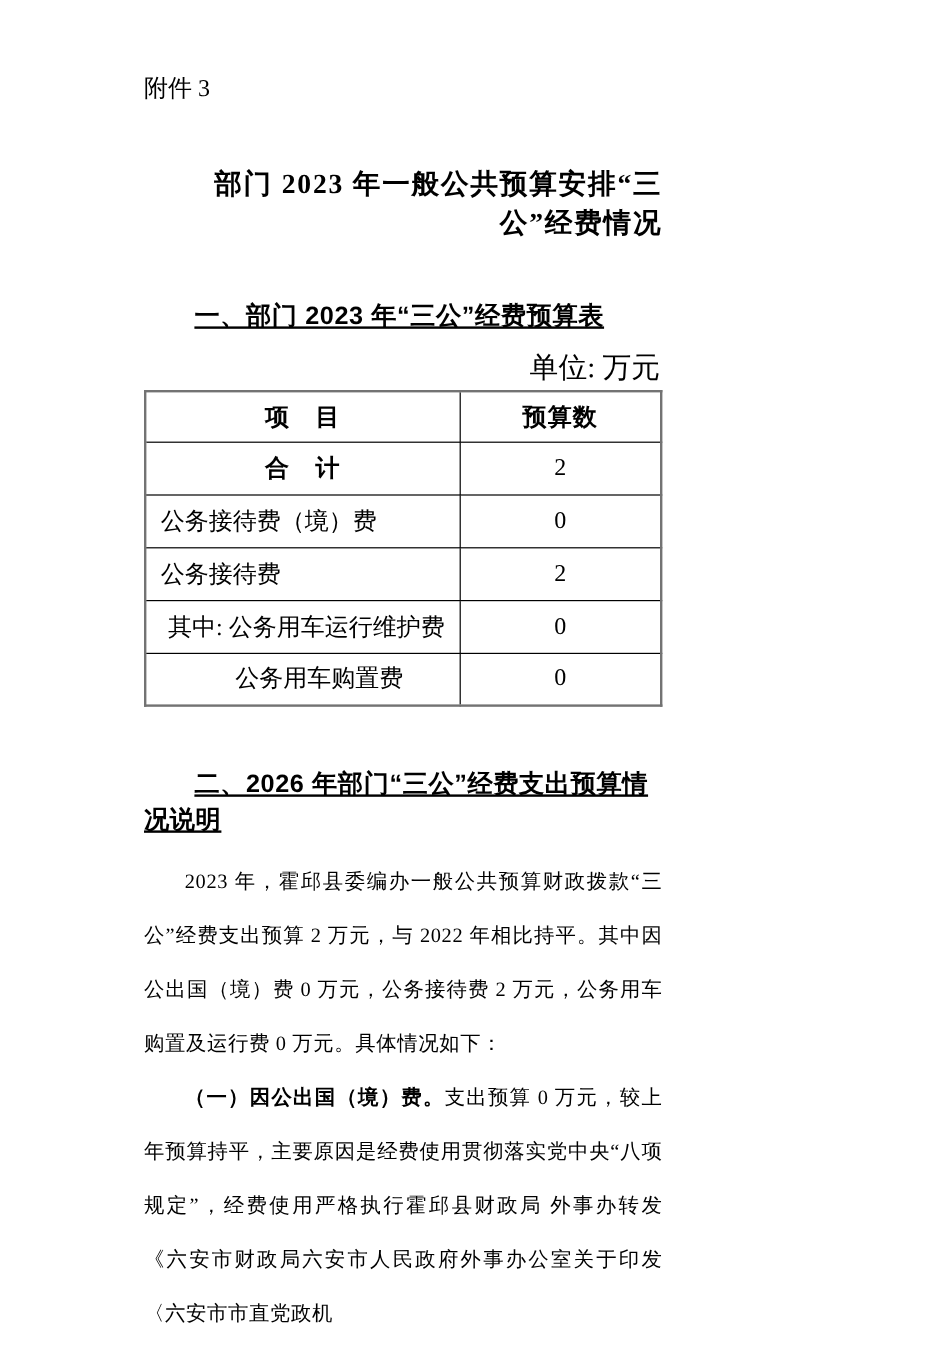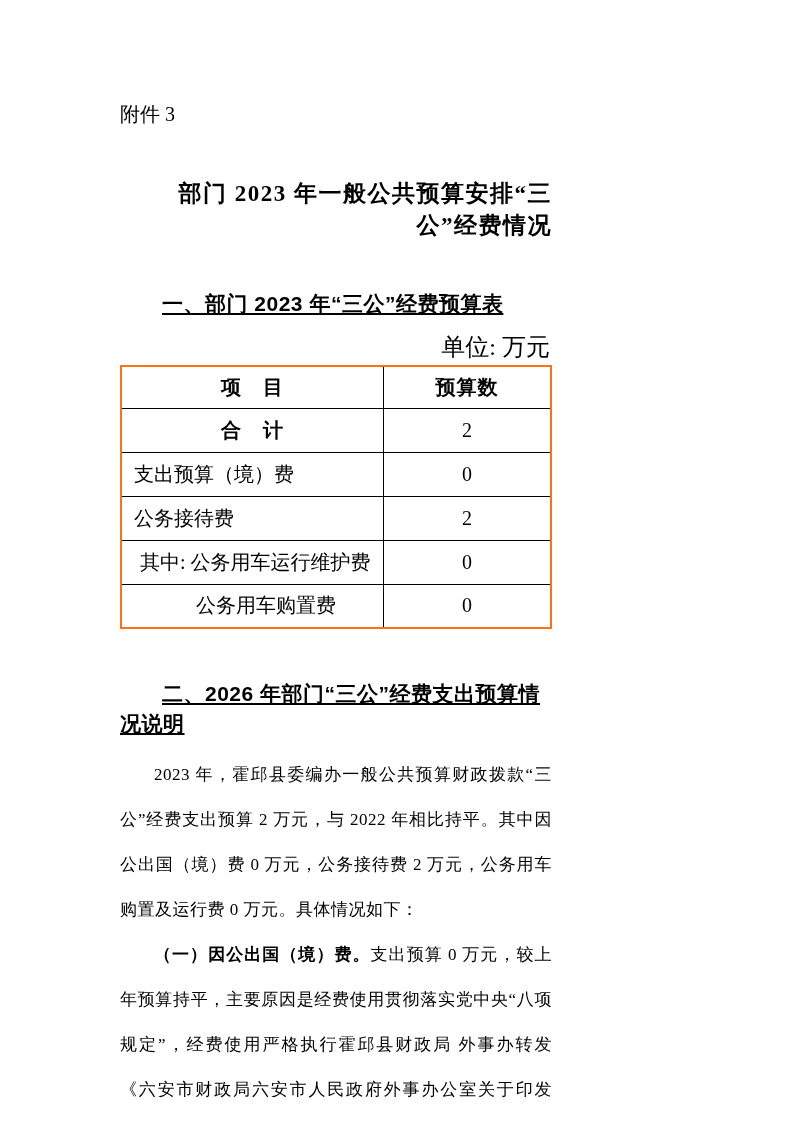--- a/index.html
+++ b/index.html
@@ -7,21 +7,21 @@
   body {
     width: 793px;
     height: 1122px;
     overflow: hidden;
     color: #000;
     font-family: "Liberation Serif", "DejaVu Serif", serif;
   }
   .page {
     width: 671px;
     height: 1122px;
-    padding: 100px 119px 0 120px;
+    padding: 60px 119px 0 120px;
   }
   .attachment {
     font-size: 20px;
     line-height: 28px;
   }
   .title {
     margin-top: 50px;
     font-size: 23px;
     font-weight: bold;
     text-align: right;
@@ -43,21 +43,21 @@
   .unit-note {
     font-size: 24px;
     line-height: 28px;
     text-align: right;
     padding-right: 2px;
     margin-bottom: 4px;
   }
   table.budget-table {
     width: 100%;
     border-collapse: collapse;
-    border: 2px solid #f97316;
+    border: 2px solid #737373;
     table-layout: fixed;
   }
   .budget-table th, .budget-table td {
     border: 1px solid #000;
     font-size: 20px;
     padding: 0 12px;
     vertical-align: middle;
   }
   .budget-table th {
     height: 42px;
@@ -110,21 +110,21 @@
         <th>项　目</th>
         <th>预算数</th>
       </tr>
     </thead>
     <tbody>
       <tr class="total-row">
         <td class="label">合　计</td>
         <td class="value">2</td>
       </tr>
       <tr>
-        <td class="label">支出预算（境）费</td>
+        <td class="label">公务接待费（境）费</td>
         <td class="value">0</td>
       </tr>
       <tr>
         <td class="label">公务接待费</td>
         <td class="value">2</td>
       </tr>
       <tr class="indent-1">
         <td class="label">其中: 公务用车运行维护费</td>
         <td class="value">0</td>
       </tr>

